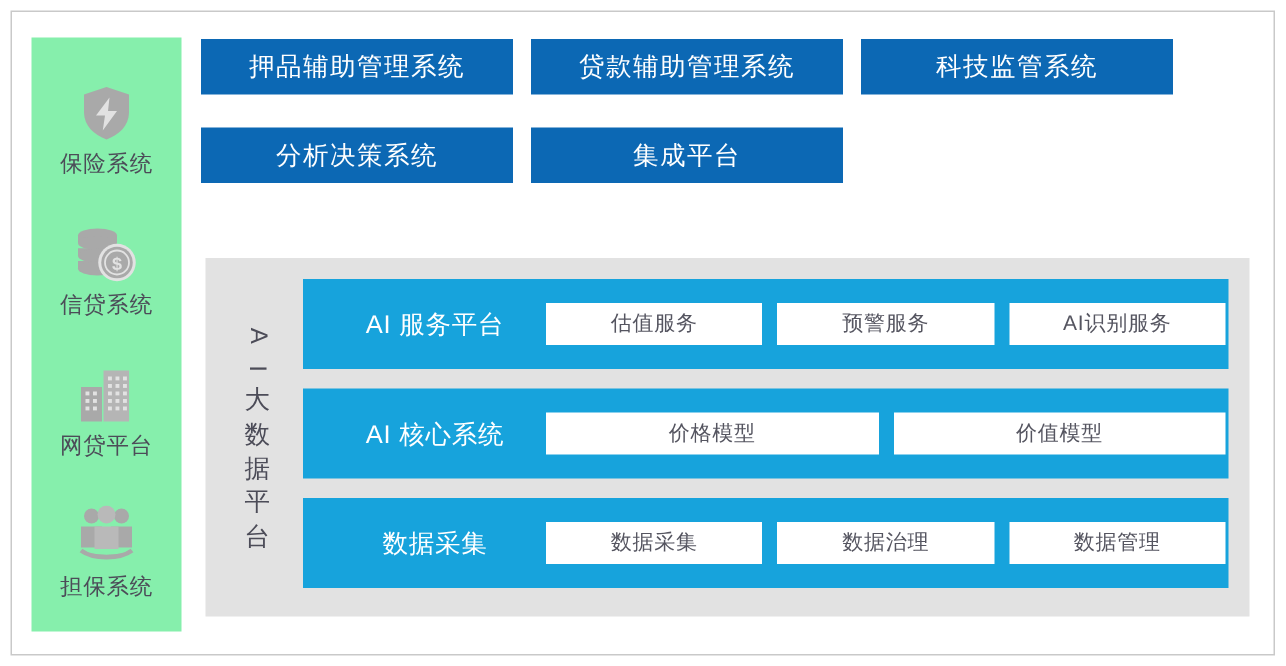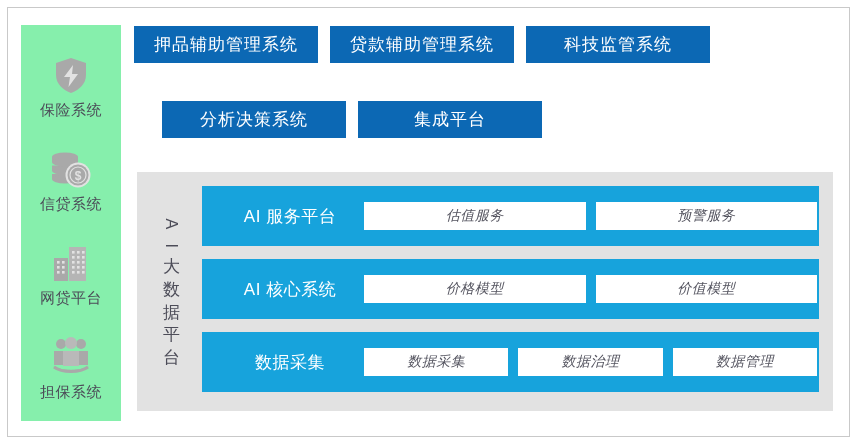--- a/index.html
+++ b/index.html
@@ -73,24 +73,24 @@
   }
 
   
   .bar-row {
     position: absolute;
     display: flex;
     gap: 12px;
     left: 134px;
   }
   .bar-row.row-1 { top: 26px; }
-  .bar-row.row-2 { top: 101px; margin-left: 28px; }
+  .bar-row.row-2 { top: 85px; }
 
   .blue-bar {
-    width: 184px;
+    width: 208px;
     height: 37px;
     background: #0c68b4;
     color: #ffffff;
     display: flex;
     align-items: center;
     justify-content: center;
     font-size: 17px;
     letter-spacing: 1px;
     white-space: nowrap;
   }
@@ -151,21 +151,20 @@
     letter-spacing: 0.5px;
     text-align: center;
     white-space: nowrap;
     flex: none;
   }
   .ai-cards {
     flex: 1;
     display: flex;
     gap: 10px;
     padding-right: 2px;
-    font-style: italic;
   }
   .ai-card {
     flex: 1;
     height: 28px;
     background: #ffffff;
     display: flex;
     align-items: center;
     justify-content: center;
     font-size: 14px;
     color: #555560;
@@ -285,20 +284,21 @@
       <span class="vt-char">台</span>
     </div>
 
     <div class="ai-rows">
 
       <div class="ai-row">
         <div class="ai-row-title">AI 服务平台</div>
         <div class="ai-cards">
           <div class="ai-card">估值服务</div>
           <div class="ai-card">预警服务</div>
+          <div class="ai-card">AI识别服务</div>
         </div>
       </div>
 
       <div class="ai-row">
         <div class="ai-row-title">AI 核心系统</div>
         <div class="ai-cards">
           <div class="ai-card">价格模型</div>
           <div class="ai-card">价值模型</div>
         </div>
       </div>

